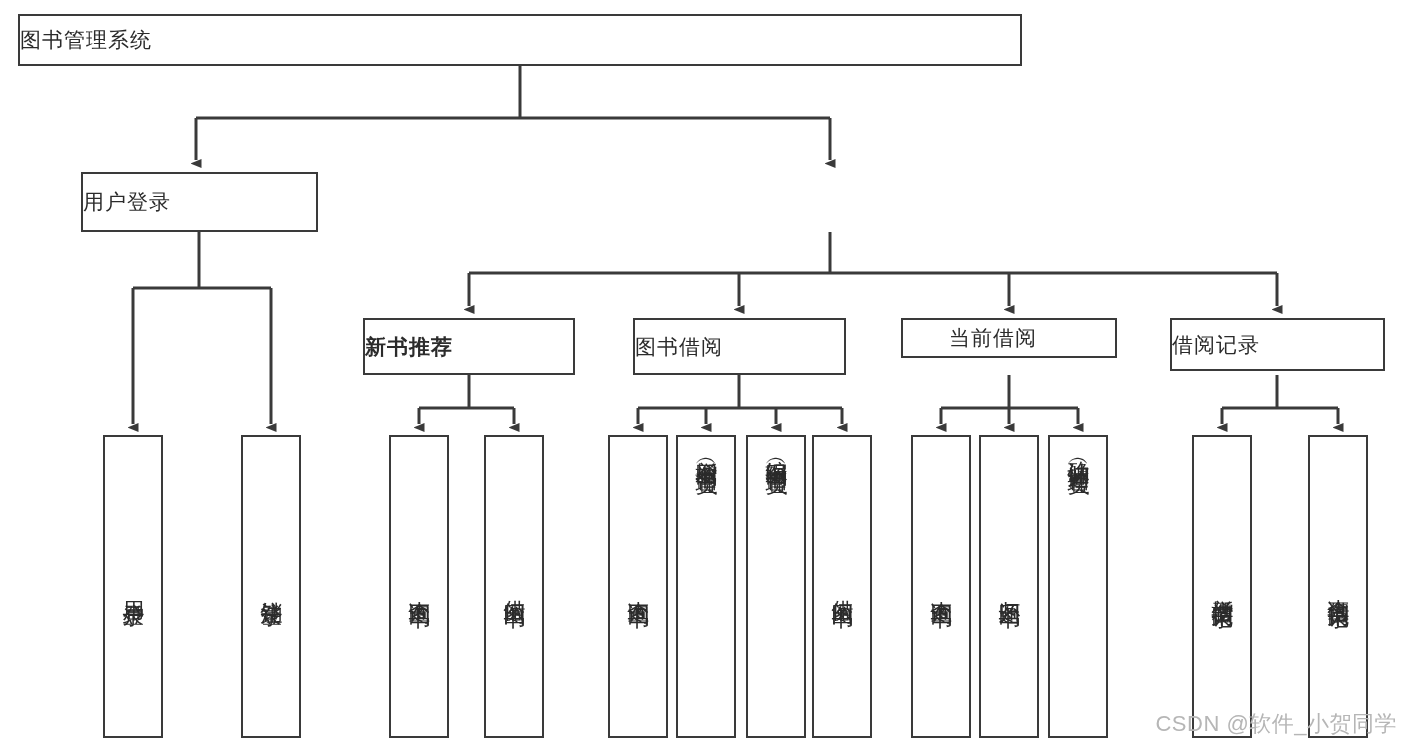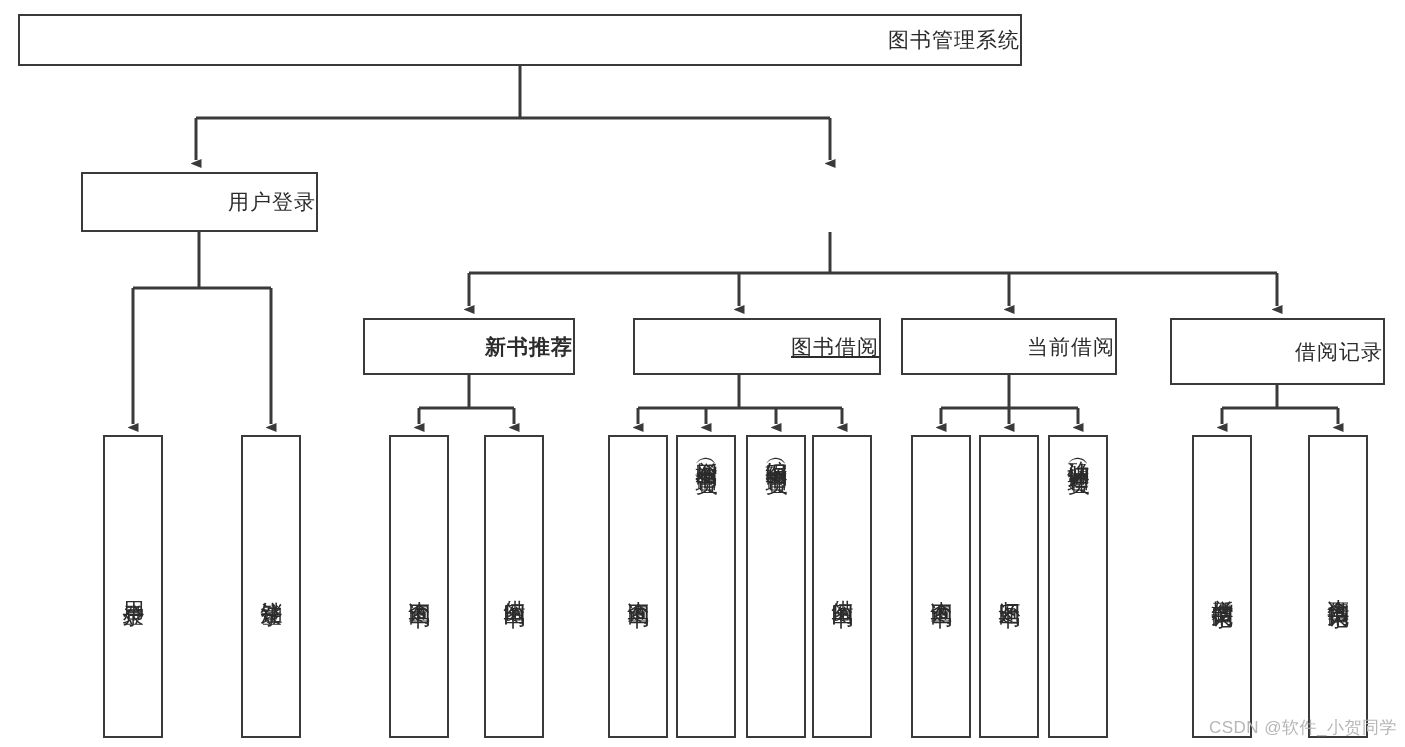--- a/index.html
+++ b/index.html
@@ -26,21 +26,21 @@
     width: 1405px;
     height: 747px;
   }
   .node-box {
     position: absolute;
     box-sizing: border-box;
     border: 2px solid #3a3a3a;
     background: #ffffff;
     display: flex;
     align-items: center;
-    justify-content: flex-end;
+    justify-content: flex-start;
     color: #2b2b2b;
   }
   .node-label-h {
     font-size: 21px;
     line-height: 1.1;
     white-space: nowrap;
     letter-spacing: 1px;
   }
   .node-box.leaf {
     align-items: flex-start;
@@ -57,21 +57,21 @@
     text-align: center;
   }
   .node-box.leaf.center-v {
     align-items: center;
     padding-top: 0;
   }
   .watermark {
     position: absolute;
     right: 8px;
     bottom: 8px;
-    font-size: 17px;
+    font-size: 22px;
     color: #b6b6b6;
     letter-spacing: 0.5px;
     white-space: nowrap;
     user-select: none;
   }
 </style>
 </head>
 <body>
 
 <div id="diagram-root">
@@ -133,29 +133,29 @@
 
   <div class="node-box" style="left:81px; top:172px; width:237px; height:60px;">
     <span class="node-label-h">用户登录</span>
   </div>
 
 
   <div class="node-box" style="left:363px; top:318px; width:212px; height:57px;font-weight:bold;">
     <span class="node-label-h">新书推荐</span>
   </div>
 
-  <div class="node-box" style="left:633px; top:318px; width:248px; height:57px;text-decoration:underline;">
+  <div class="node-box" style="left:633px; top:318px; width:213px; height:57px;">
     <span class="node-label-h">图书借阅</span>
   </div>
 
-  <div class="node-box" style="left:901px; top:318px; width:216px; height:57px;">
+  <div class="node-box" style="left:901px; top:318px; width:216px; height:40px;padding-left:46px;">
     <span class="node-label-h">当前借阅</span>
   </div>
 
-  <div class="node-box" style="left:1170px; top:318px; width:215px; height:67px;">
+  <div class="node-box" style="left:1170px; top:318px; width:215px; height:53px;">
     <span class="node-label-h">借阅记录</span>
   </div>
 
   <div class="node-box leaf center-v" style="left:103px; top:435px; width:60px; height:303px;">
     <span class="node-label-v">用户登录</span>
   </div>
 
   <div class="node-box leaf center-v" style="left:241px; top:435px; width:60px; height:303px;">
     <span class="node-label-v">注销登录</span>
   </div>

